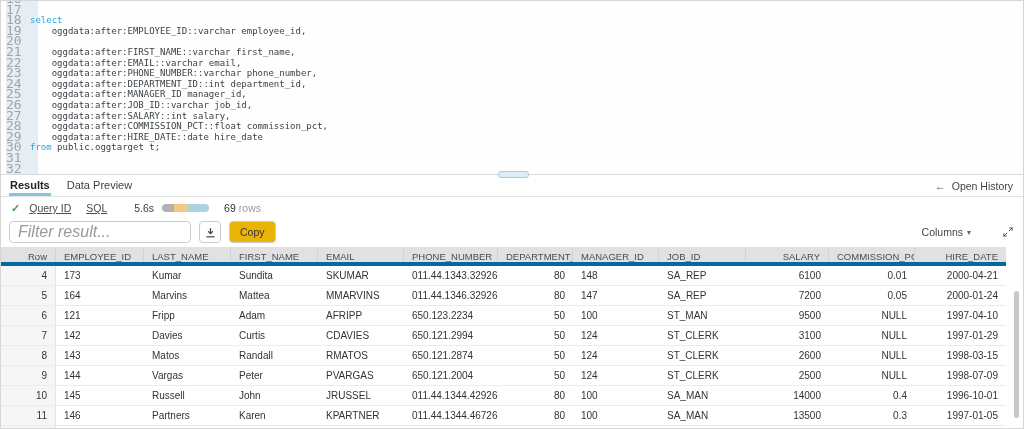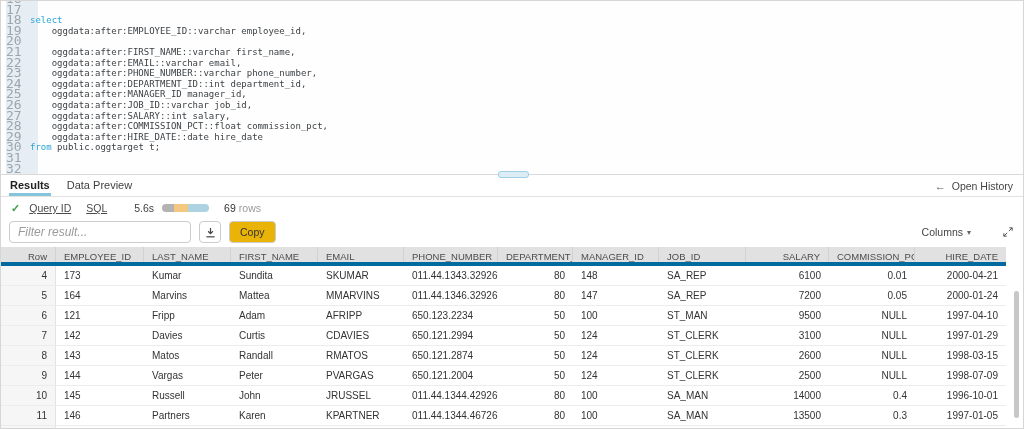--- a/index.html
+++ b/index.html
@@ -36,21 +36,21 @@
   .statusrow { display:flex; align-items:center; height:22px; padding-left:10px; font-size:10.5px; color:#4a4a4a; }
   .check { color:#43a047; font-weight:bold; font-size:11px; margin-right:9px; }
   .slink { text-decoration:underline; color:#4a4a4a; margin-right:15px; cursor:pointer; }
   .dur { margin-left:12px; color:#3f3f3f; }
   .progress { width:47px; height:8px; border-radius:4px; overflow:hidden; display:flex; margin:0 15px 0 8px; }
   .rowcount { color:#333; }
   .rows-label { color:#9a9a9a; margin-left:3px; }
 
   .toolrow { display:flex; align-items:center; height:28px; padding:0 10px 2px 8px; }
   .filter-input { width:182px; height:22px; border:1px solid #cbcbcb; border-radius:4px;
-                  padding:0 8px; font-size:12px; color:#333; outline:none;
+                  padding:0 8px; font-size:16px; color:#333; outline:none;
                   font-family:"Liberation Sans", sans-serif; }
   .filter-input::placeholder { font-style:italic; color:#9a9a9a; }
   .icon-btn { width:22px; height:22px; margin-left:8px; border:1px solid #cbcbcb; border-radius:4px;
               background:#fff; display:flex; align-items:center; justify-content:center; cursor:pointer; }
   .copy-btn { height:22px; margin-left:8px; border:1px solid #cbcbcb; border-radius:4px; background:#eab308;
               padding:0 10px; font-size:10.5px; color:#333; font-family:"Liberation Sans", sans-serif; cursor:pointer; }
   .tool-right { margin-left:auto; display:flex; align-items:center; gap:20px; }
   .columns-dd { font-size:10.5px; color:#454545; display:flex; align-items:center; gap:4px; cursor:pointer; }
   .caret { font-size:8px; color:#666; }
   .expand-btn { margin-left:12px; display:flex; align-items:center; cursor:pointer; }

